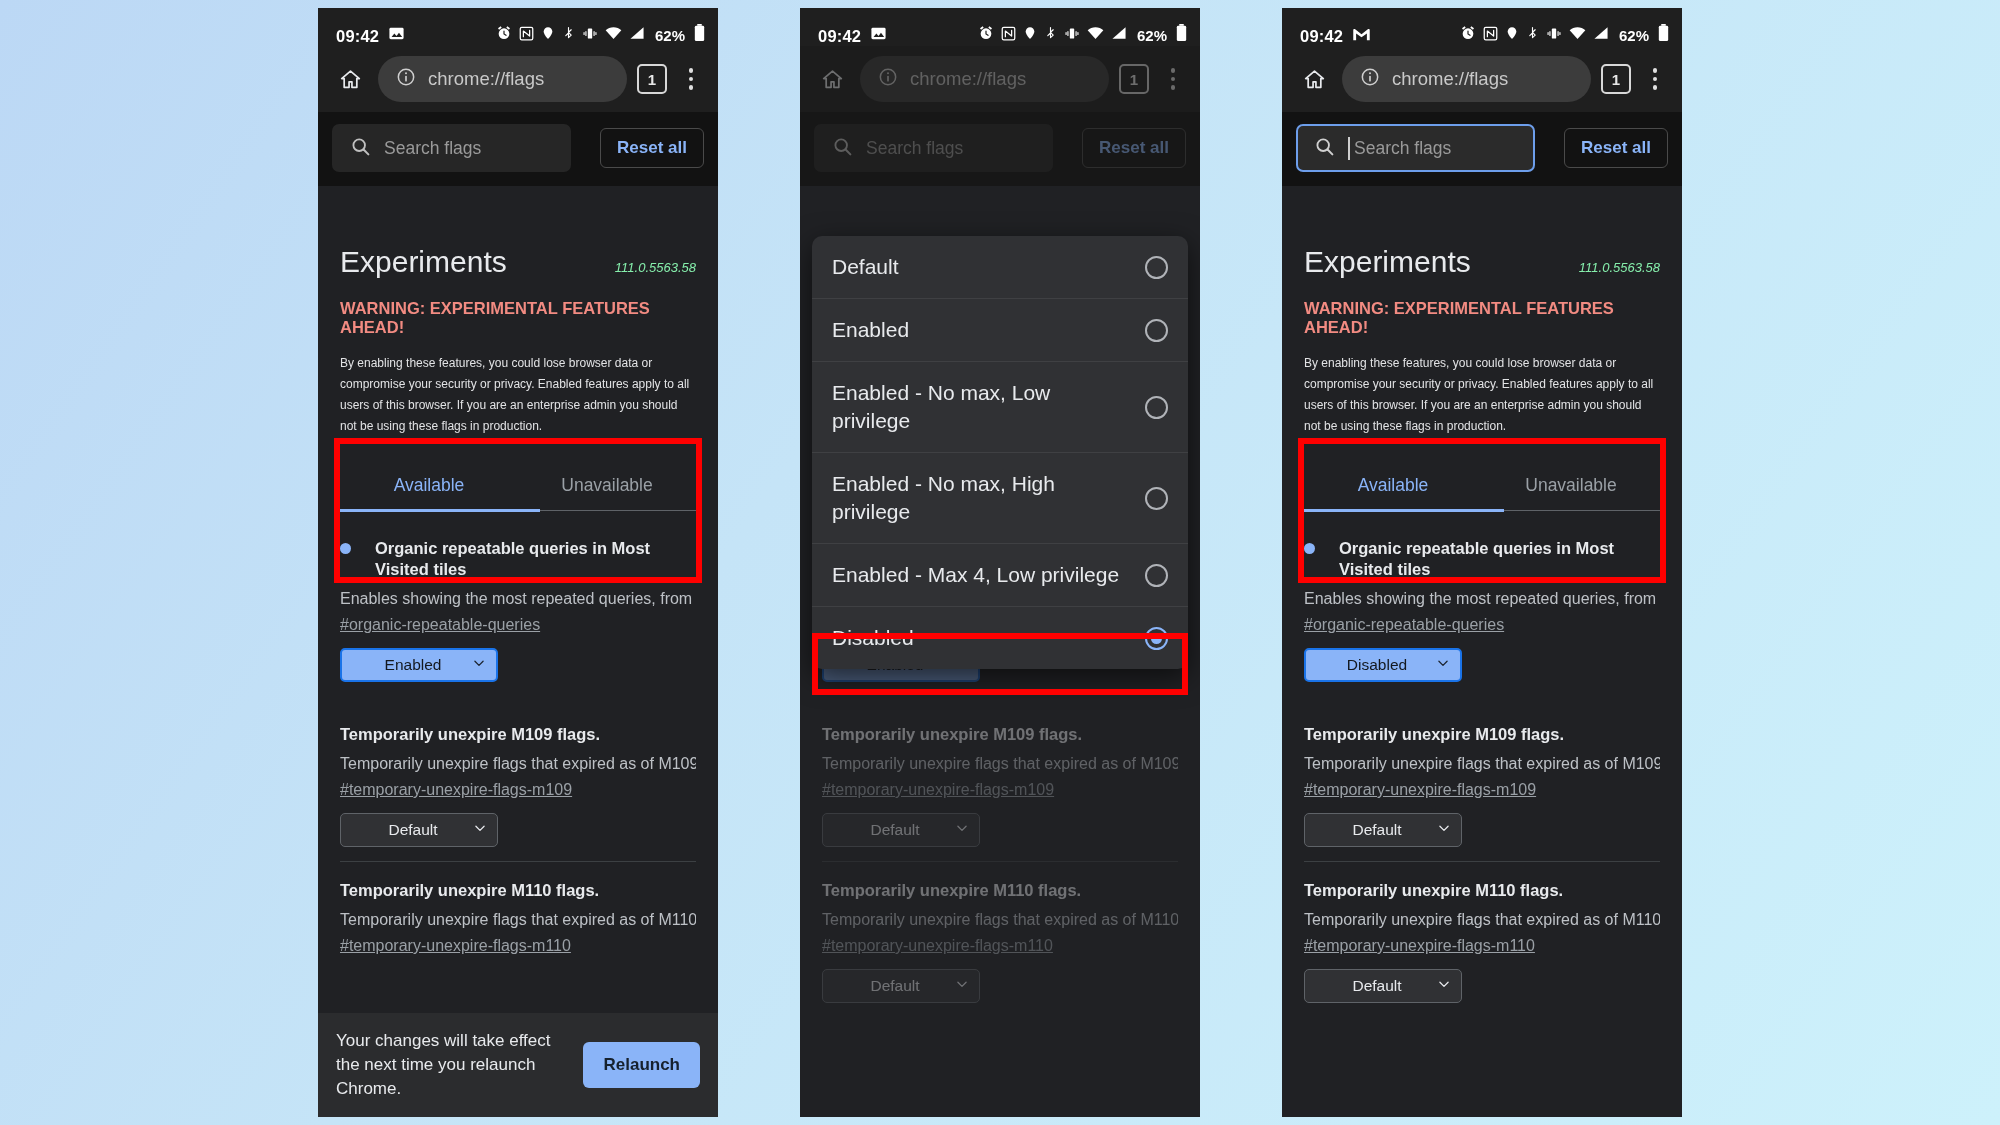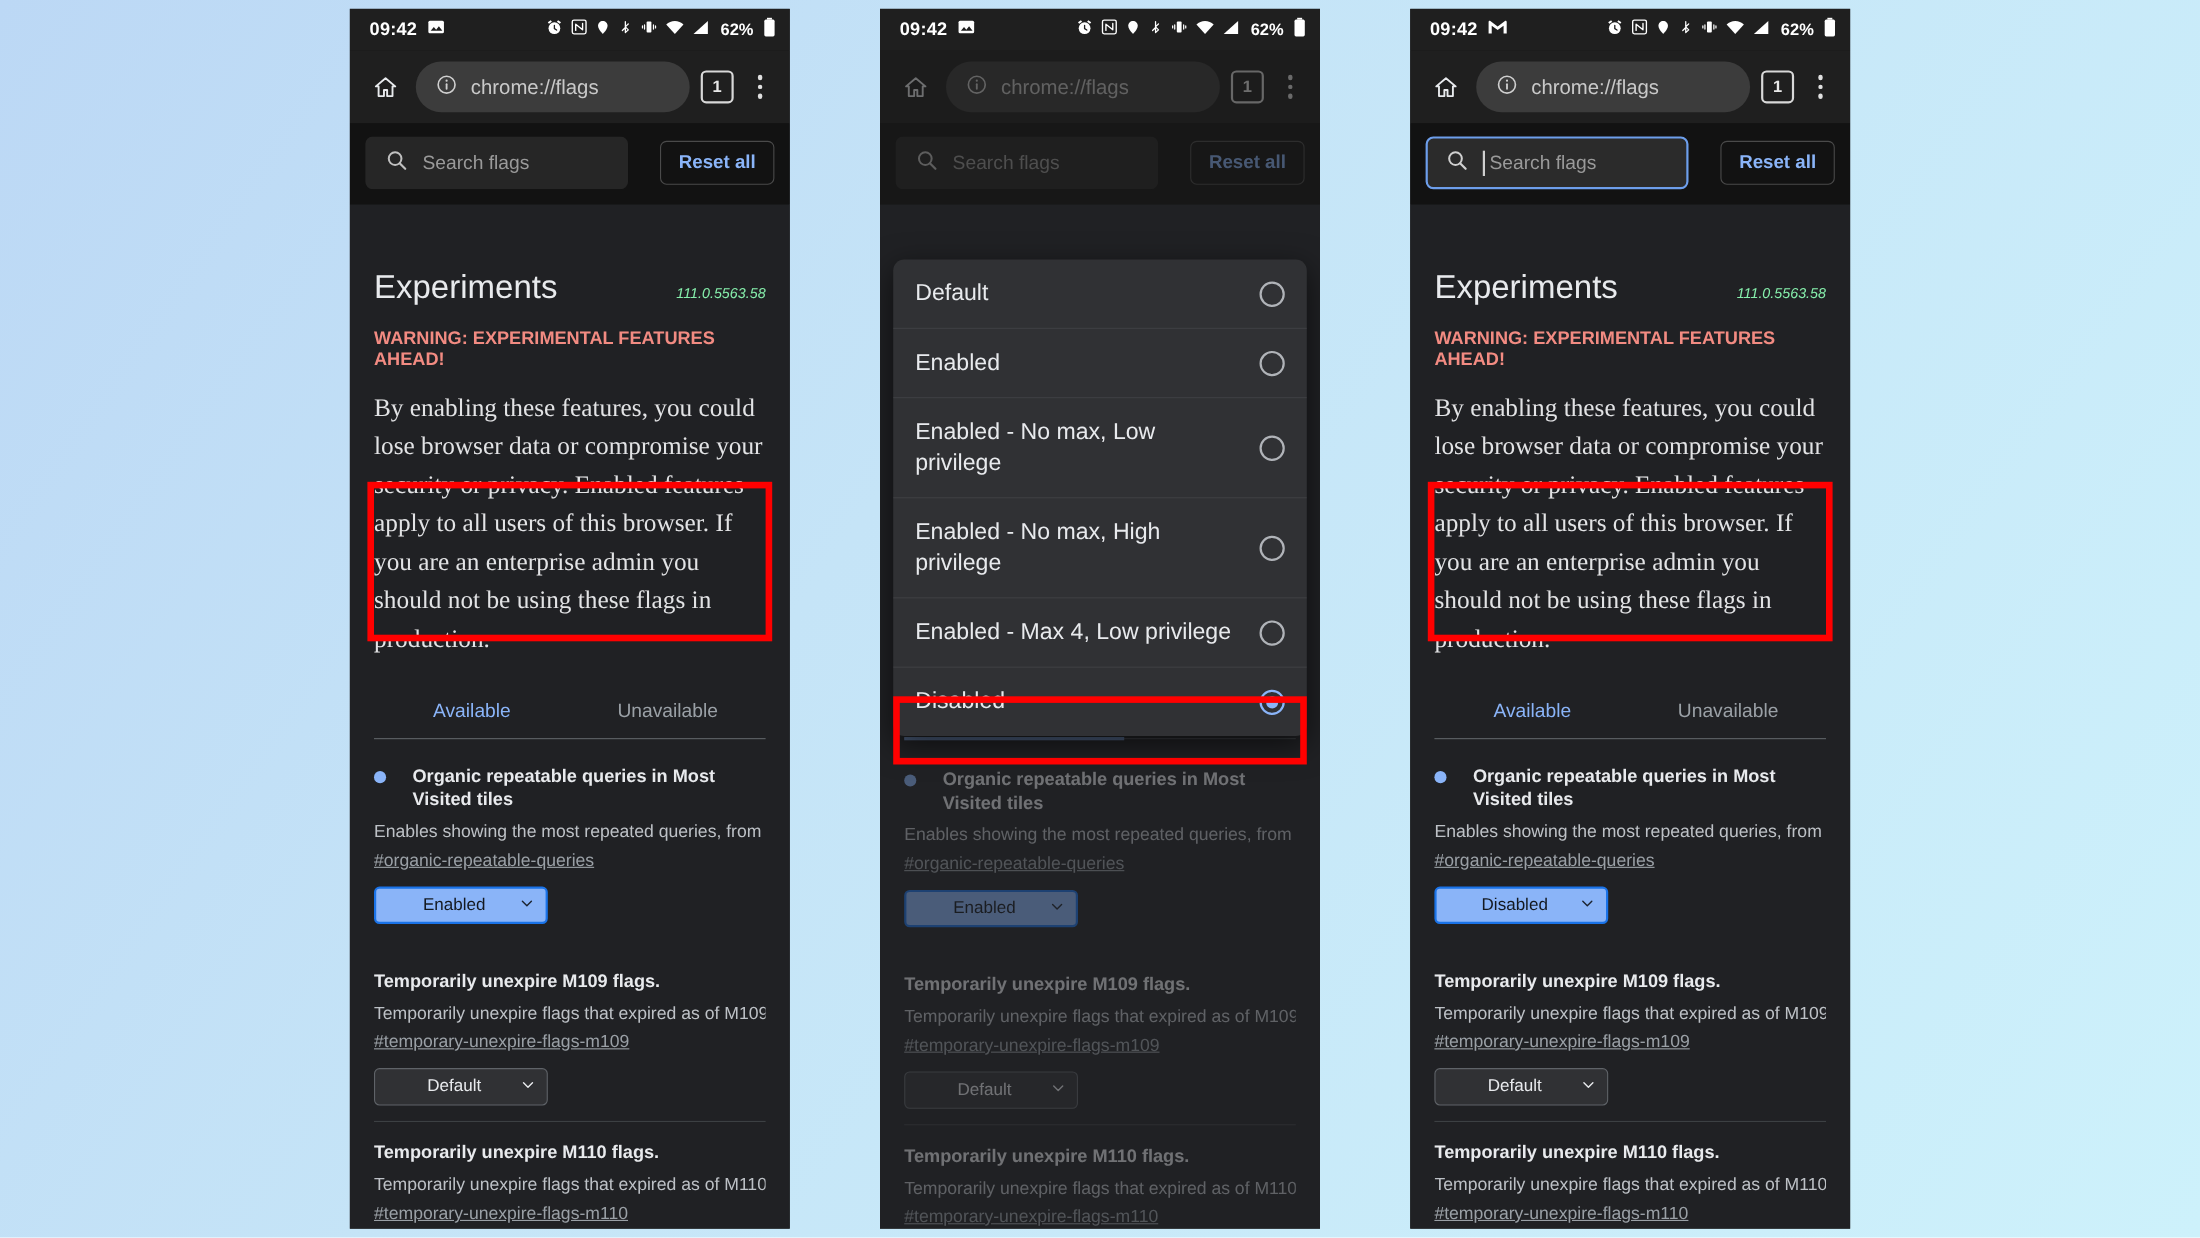--- a/index.html
+++ b/index.html
@@ -27,21 +27,21 @@
     display: flex;
     flex-direction: column;
   }
   .phone.dimmed .dimmable { opacity: .40; }
 
   
   .statusbar {
     height: 38px;
     background: #1f1f1f;
     display: flex;
-    align-items: center;
+    align-items: flex-end;
     padding: 0 13px 0 18px;
     flex-shrink: 0;
     color: #fff;
   }
   .sb-time {
     font-size: 16.5px; font-weight: bold; letter-spacing: .2px;
   }
   .sb-left-icons { display: flex; align-items: center; gap: 7px; margin-left: 9px; }
   .sb-spacer { flex: 1; }
   .sb-right-icons { display: flex; align-items: center; gap: 7px; }
@@ -115,23 +115,22 @@
     display: flex; align-items: baseline; justify-content: space-between;
     padding: 24px 22px 0 22px;
   }
   .exp-title { color: #e8eaed; font-size: 30px; font-weight: normal; margin-top: 35px; }
   .exp-ver { color: #86efac; font-size: 13px; font-style: italic; }
   .warn {
     color: #f28b82; font-size: 16.5px; font-weight: bold;
     padding: 20px 22px 0 22px;
   }
   .blurb {
-    color: #e2e3e5; font-size: 23px; line-height: 35px;
+    color: #e2e3e5; font-size: 12px; line-height: 21px;
     padding: 16px 22px 0 22px;
-    font-family: Liberation Serif, serif;
   }
 
   
   .tabs {
     display: flex; margin: 28px 22px 0 22px;
     border-bottom: 1.5px solid #5f6368;
   }
   .tab {
     flex: 1; text-align: center; padding: 10px 0 14px 0;
     color: #9aa0a6; font-size: 17.5px;
@@ -367,20 +366,24 @@
 
       <div class="flag noborder">
         <div class="flag-title">
             <span>Temporarily unexpire M110 flags.</span>
           </div>
         <div class="flag-desc">Temporarily unexpire flags that expired as of M110. The…</div>
         <a class="flag-link">#temporary-unexpire-flags-m110</a>
       </div>
     </div>
 
+    <div class="relaunchbar">
+      <div class="relaunch-text">Your changes will take effect the next time you relaunch Chrome.</div>
+      <div class="relaunch-btn">Relaunch</div>
+    </div>
   </div>
 
   <div class="redbox" style="left:16px; top:430px; width:368px; height:145px;"></div>
 </div>
 
 <div class="phone dimmed" id="panel2">
 
   <div class="statusbar">
     <span class="sb-time">09:42</span>
     <span class="sb-left-icons">

